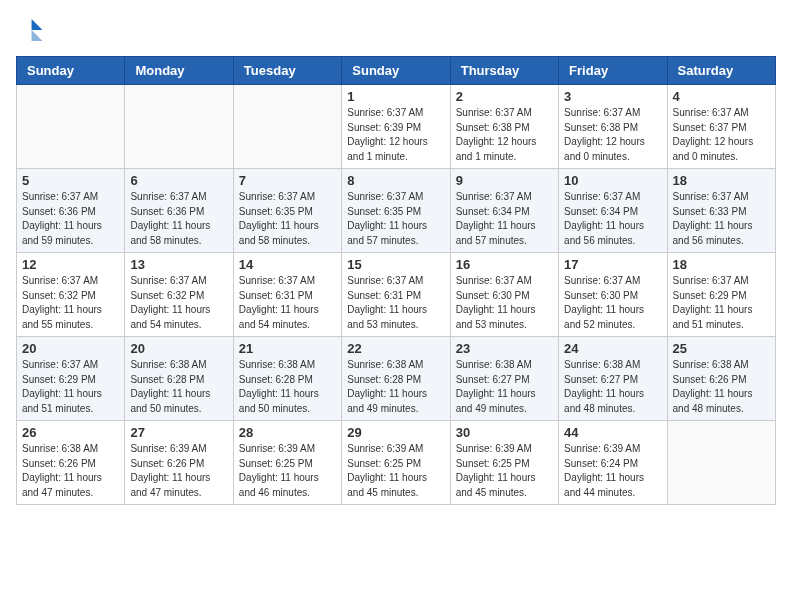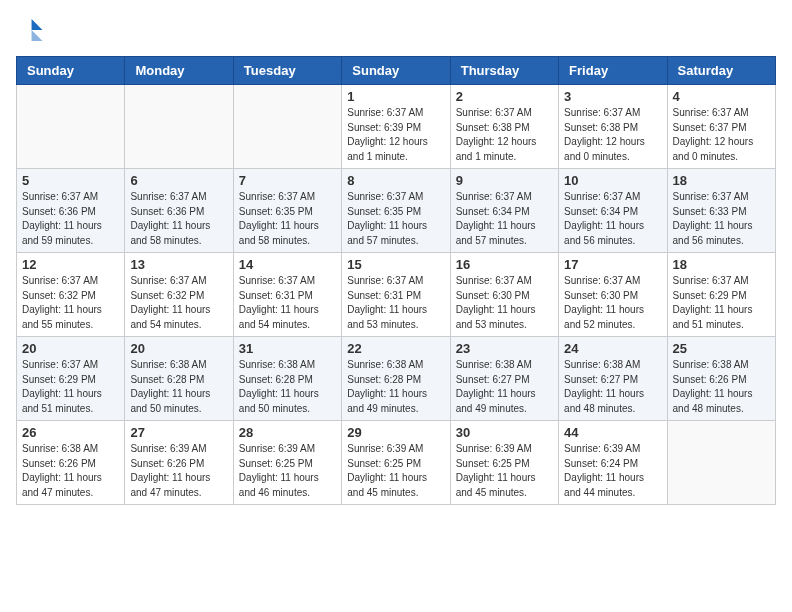--- a/index.html
+++ b/index.html
@@ -269,21 +269,21 @@
 and 51 minutes.</div>
         </td>
         <td>
           <span class="day-number">20</span>
           <div class="day-info" style="white-space: pre-line;">Sunrise: 6:38 AM
 Sunset: 6:28 PM
 Daylight: 11 hours
 and 50 minutes.</div>
         </td>
         <td>
-          <span class="day-number">31</span>
+          <span class="day-number">21</span>
           <div class="day-info" style="white-space: pre-line;">Sunrise: 6:38 AM
 Sunset: 6:28 PM
 Daylight: 11 hours
 and 50 minutes.</div>
         </td>
         <td>
           <span class="day-number">22</span>
           <div class="day-info" style="white-space: pre-line;">Sunrise: 6:38 AM
 Sunset: 6:28 PM
 Daylight: 11 hours

